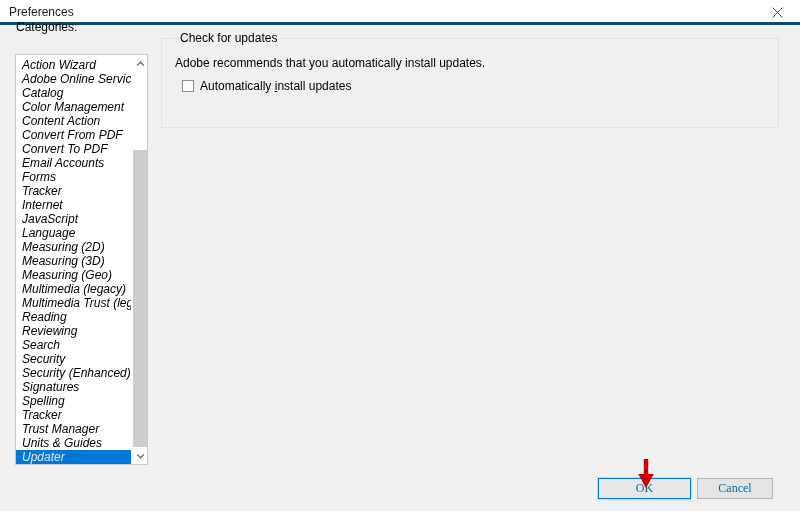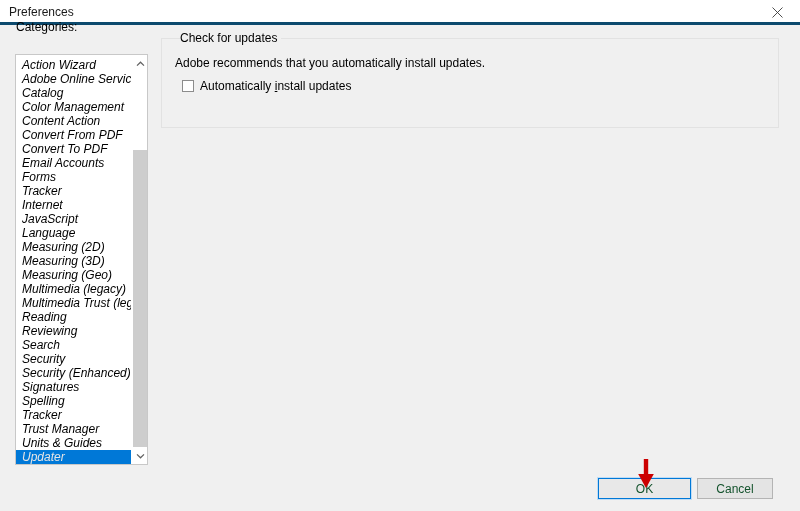--- a/index.html
+++ b/index.html
@@ -167,23 +167,23 @@
     white-space: nowrap;
   }
   .checkbox-label u {
     text-decoration: underline;
   }
 
   
   .btn {
     position: absolute;
     height: 21px;
-    font-family: Liberation Sans, sans-serif;
-    font-size: 12px;
-    color: #14532d;
+    font-family: Liberation Serif, serif;
+    font-size: 12px;
+    color: #0369a1;
     background: #e8e8e8;
     border: 1px solid #b4b4b4;
     box-sizing: border-box;
     display: flex;
     align-items: center;
     justify-content: center;
     padding: 0;
   }
   .btn-ok {
     left: 598px; top: 478px;

